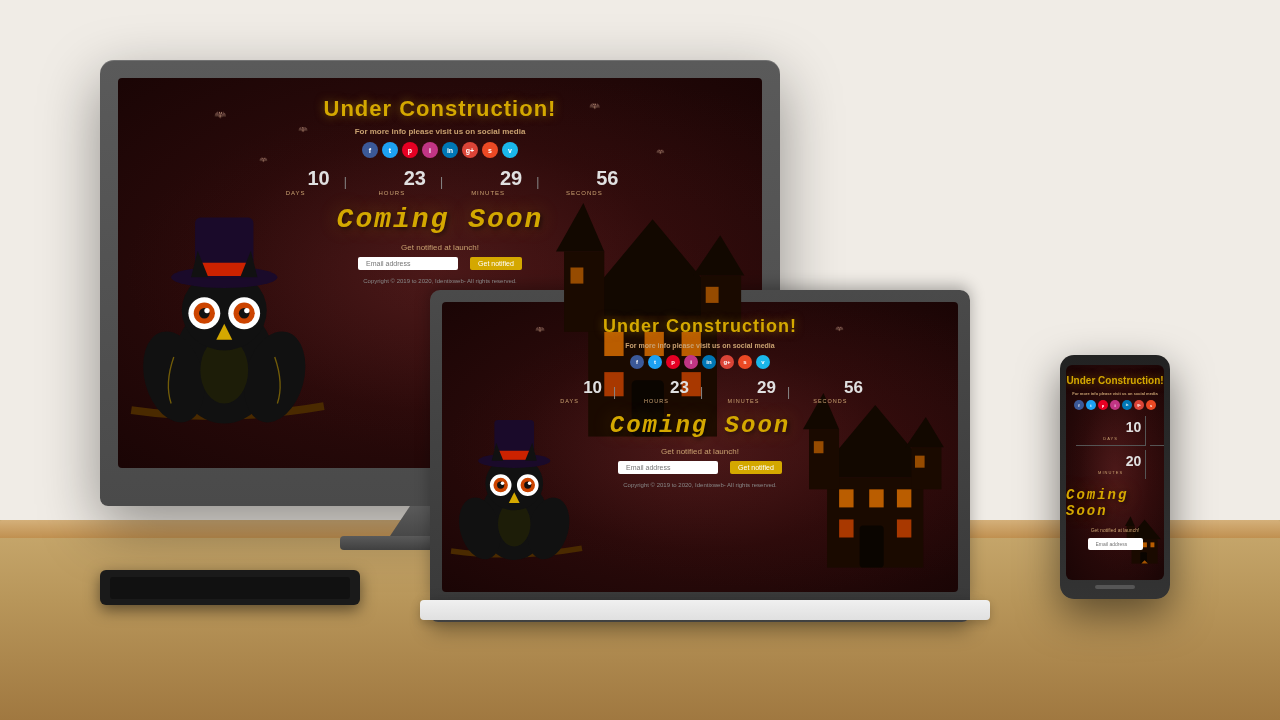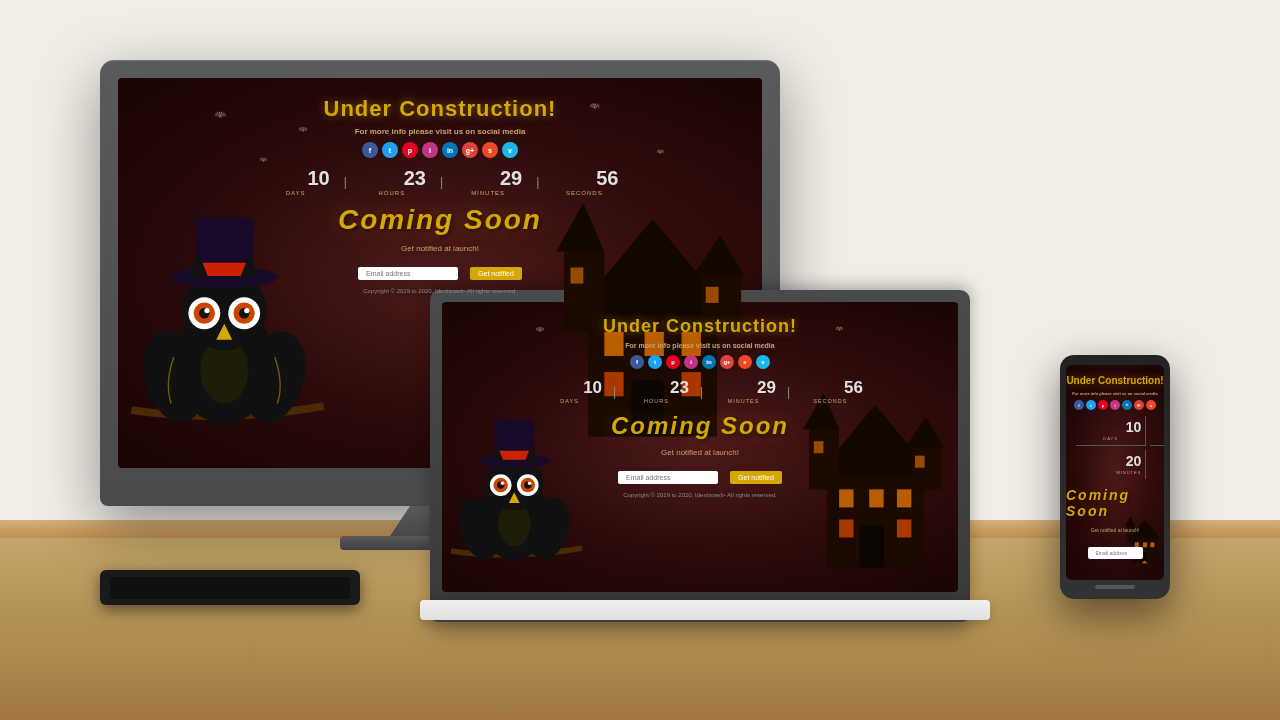--- a/index.html
+++ b/index.html
@@ -296,41 +296,41 @@
 
     .countdown-label {
       color: #c8a070;
       font-size: 6px;
       letter-spacing: 1px;
       text-transform: uppercase;
       margin-top: 2px;
     }
 
     .coming-soon-text {
-      font-family: Liberation Sans, sans-serif;
+      font-family: Liberation Mono, monospace;
       font-style: italic;
       color: #d4a800;
       font-size: 28px;
       font-weight: bold;
       text-shadow: 2px 2px 4px rgba(0,0,0,0.5), 0 0 20px rgba(212,168,0,0.3);
       margin-top: 8px;
       letter-spacing: 2px;
     }
 
     .notify-text {
       color: #c8a070;
       font-size: 8px;
       text-align: center;
       margin-top: 8px;
     }
 
     .email-row {
       display: flex;
       gap: 12px;
-      margin-top: 14px;
+      margin-top: 5px;
     }
 
     .email-input {
       background: white;
       border: none;
       padding: 3px 8px;
       font-size: 7px;
       color: #999;
       border-radius: 2px;
       width: 100px;
@@ -654,21 +654,21 @@
 
           <div style="display:grid;grid-template-columns:1fr 1fr;gap:4px;margin-top:6px;width:80%;">
             <div style="text-align:center;padding:4px;border-right:1px solid #555;border-bottom:1px solid #555;">
               <div class="countdown-number">10</div>
               <div class="countdown-label">DAYS</div>
             </div>
             <div style="text-align:center;padding:4px;border-bottom:1px solid #555;">
               <div class="countdown-number">23</div>
               <div class="countdown-label">HOURS</div>
             </div>
-            <div style="text-align:right;padding:4px;border-right:1px solid #555;">
+            <div style="text-align:center;padding:4px;border-right:1px solid #555;">
               <div class="countdown-number">20</div>
               <div class="countdown-label">MINUTES</div>
             </div>
             <div style="text-align:center;padding:4px;">
               <div class="countdown-number">5</div>
               <div class="countdown-label">SECONDS</div>
             </div>
           </div>
 
           <div class="coming-soon-text" style="font-size:14px;">Coming Soon</div>

